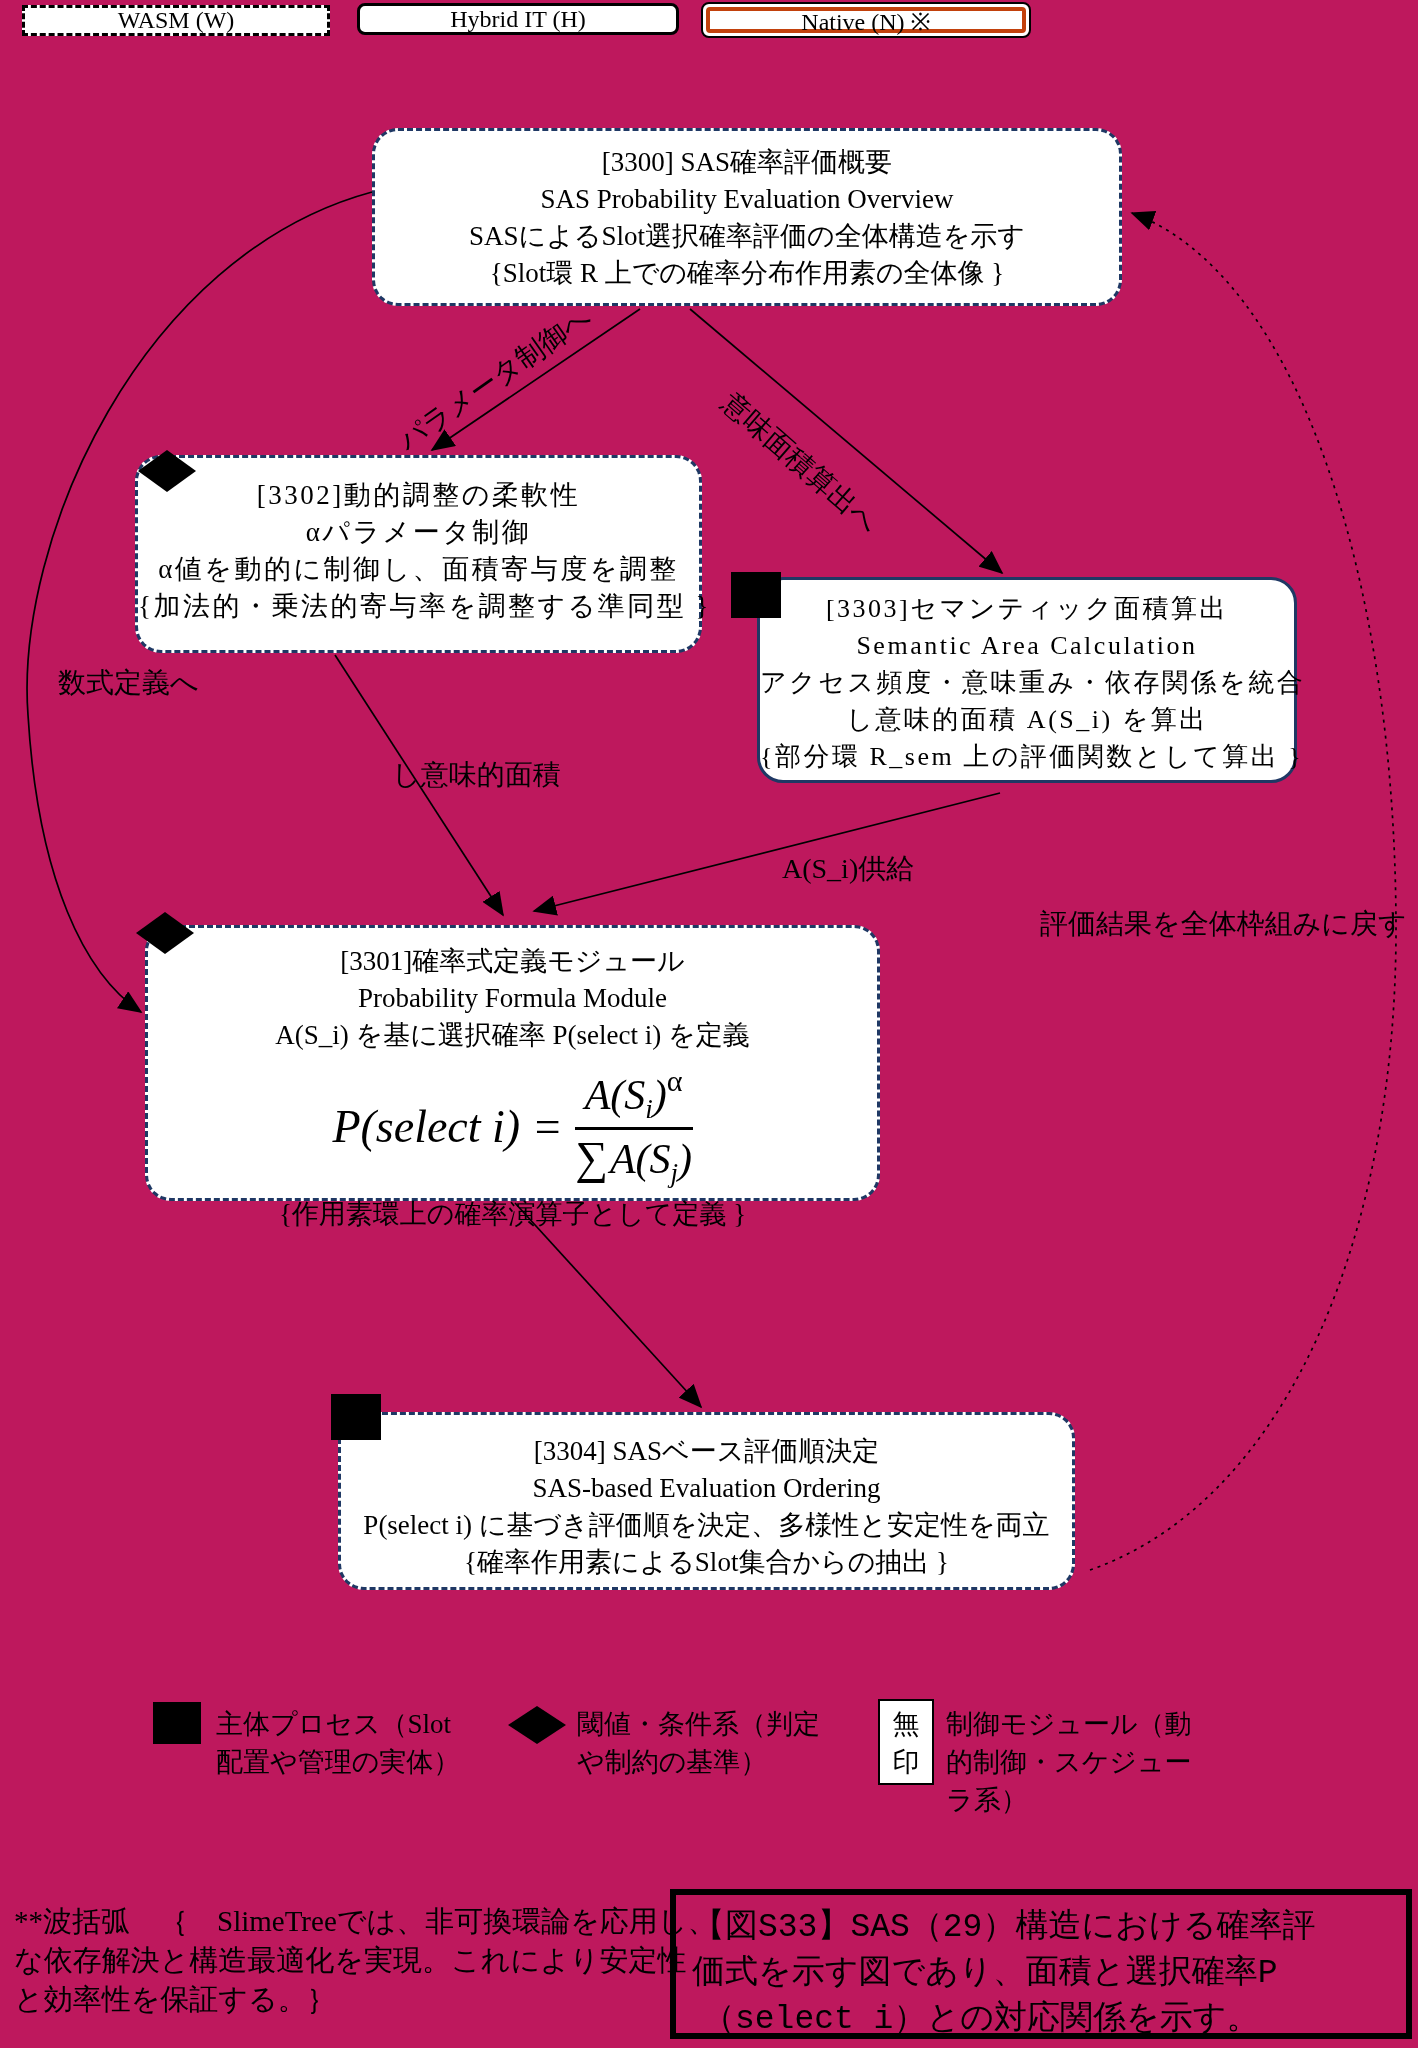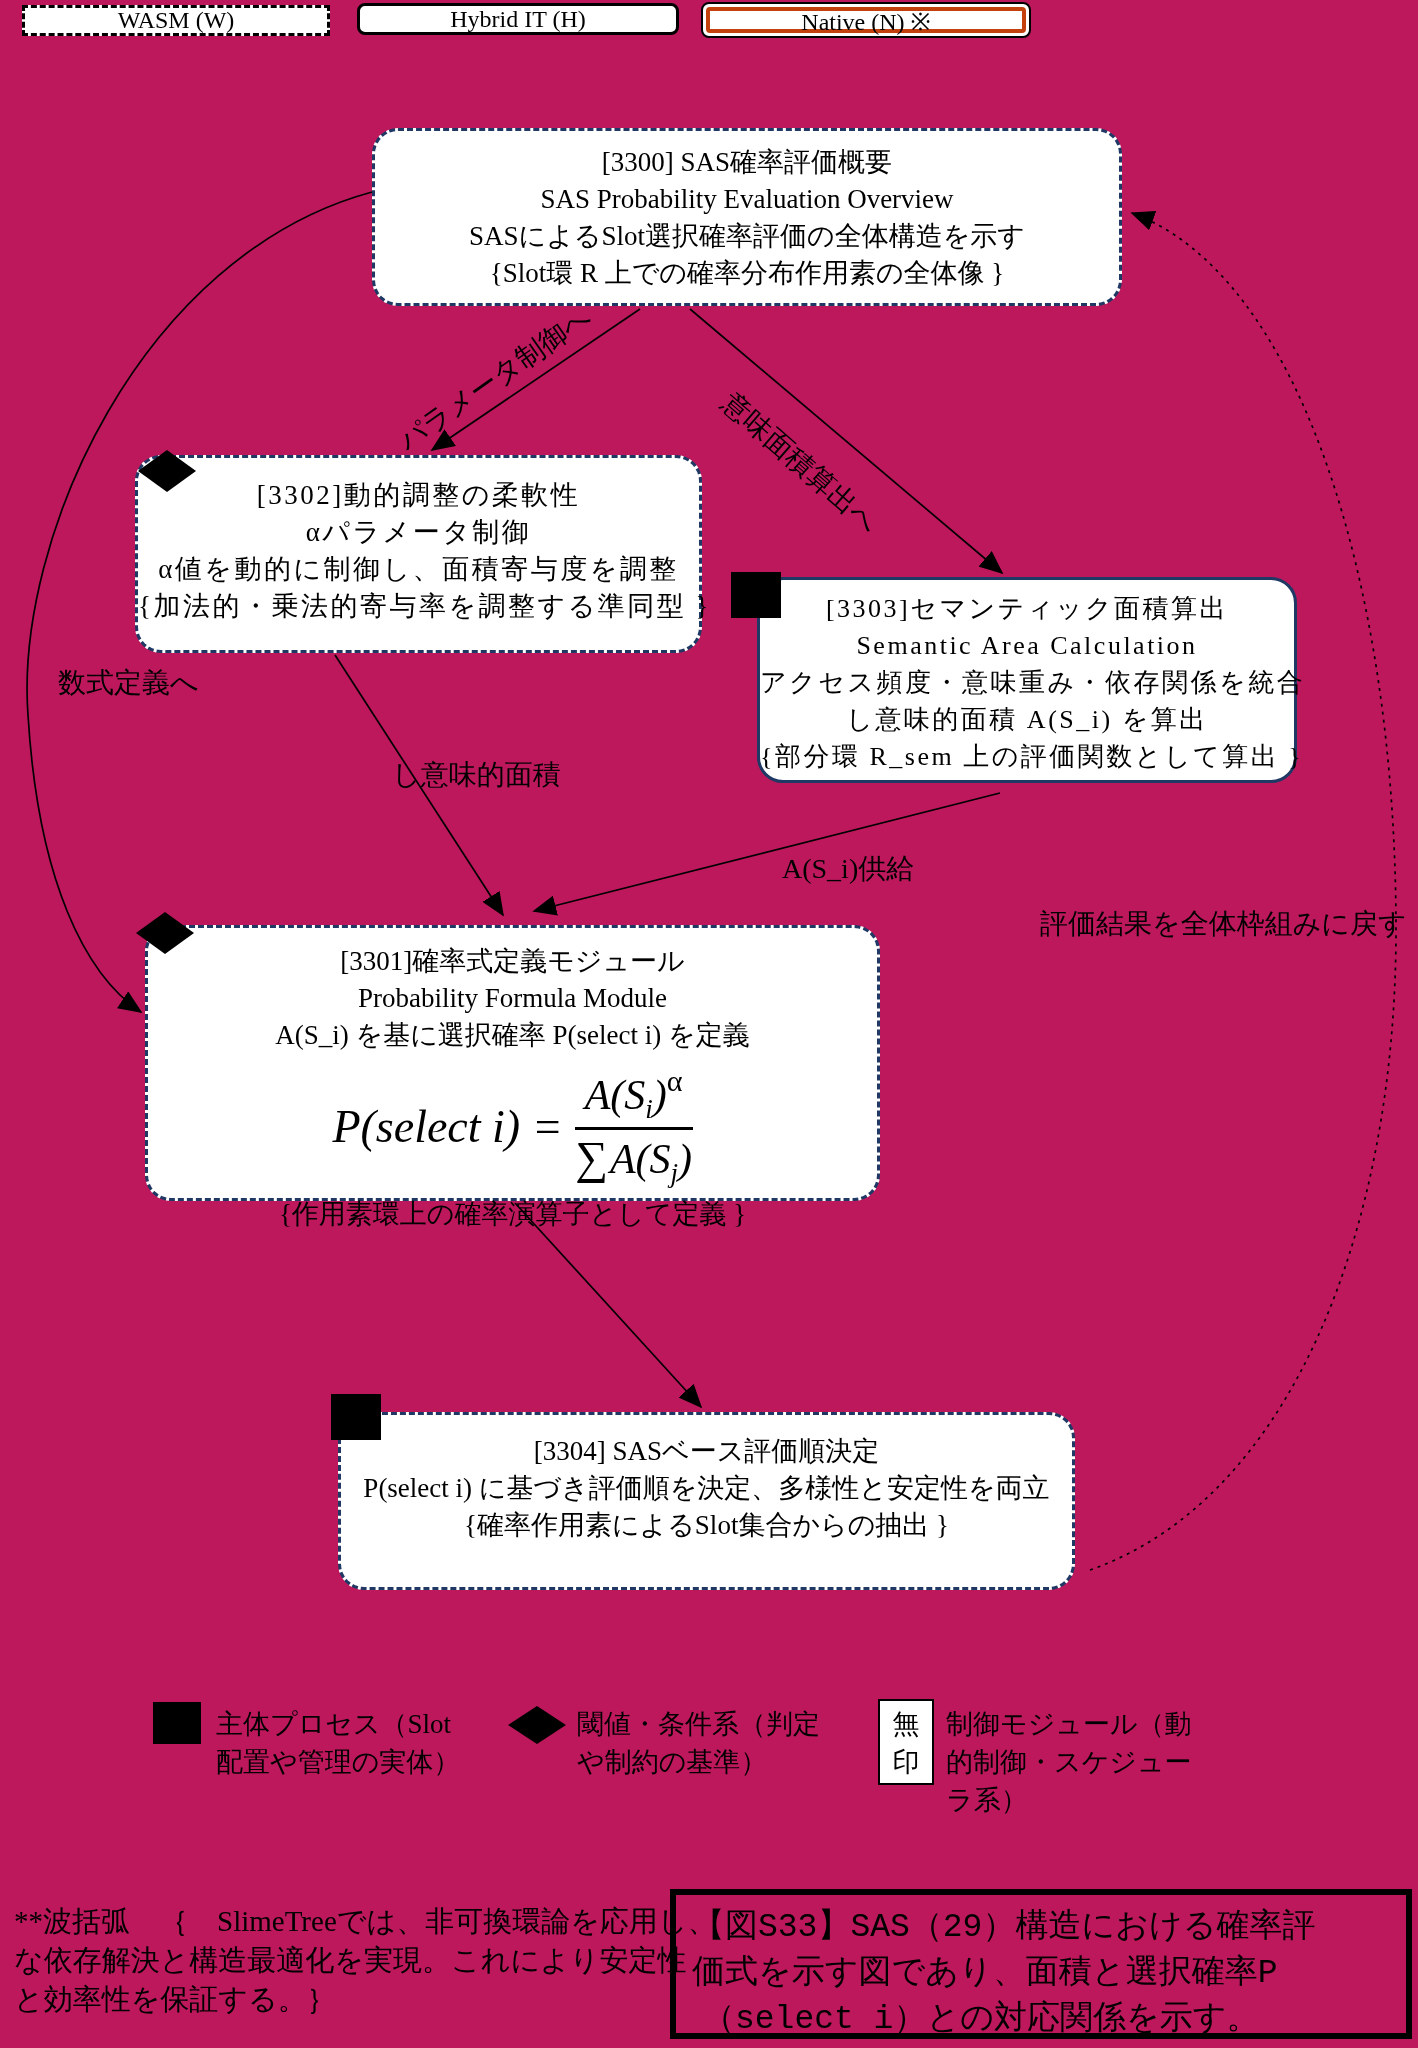--- a/index.html
+++ b/index.html
@@ -109,20 +109,21 @@
         <span class="num"><span>A(S</span><sub>i</sub><span>)</span><sup>α</sup></span>
         <span class="den"><span class="sigma">∑</span><span>A(S</span><sub>j</sub><span>)</span></span>
       </span>
     </div>
     <div class="nl">{作用素環上の確率演算子として定義 }</div>
   </div>
   <div class="mk-diamond" style="left:136px;top:912px;"></div>
 
   <div class="node" style="left:338px;top:1412px;width:737px;height:178px;padding-top:18px;">
     <div class="nl">[3304] SASベース評価順決定</div>
+    <div class="nl">SAS-based Evaluation Ordering</div>
     <div class="nl">P(select i) に基づき評価順を決定、多様性と安定性を両立</div>
     <div class="nl">{確率作用素によるSlot集合からの抽出 }</div>
   </div>
   <div class="mk-square" style="left:331px;top:1394px;"></div>
 
   <div class="elabel rot" style="left:380px;top:360px;width:230px;transform:rotate(-35deg);">パラメータ制御へ</div>
   <div class="elabel rot" style="left:695px;top:444px;width:210px;transform:rotate(41deg);">意味面積算出へ</div>
   <div class="elabel" style="left:58px;top:664px;">数式定義へ</div>
   <div class="elabel" style="left:392px;top:756px;">し意味的面積</div>
   <div class="elabel" style="left:782px;top:850px;">A(S_i)供給</div>

